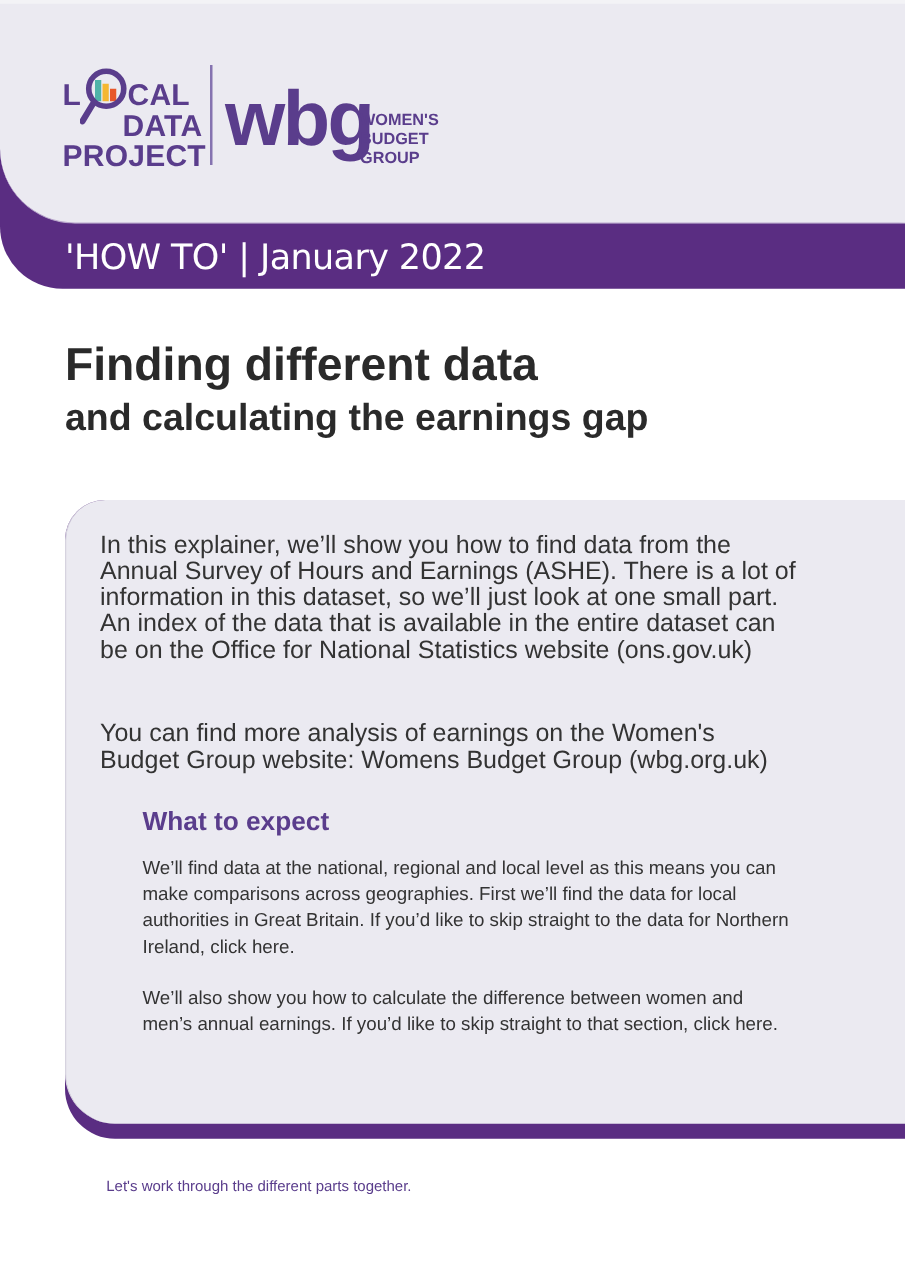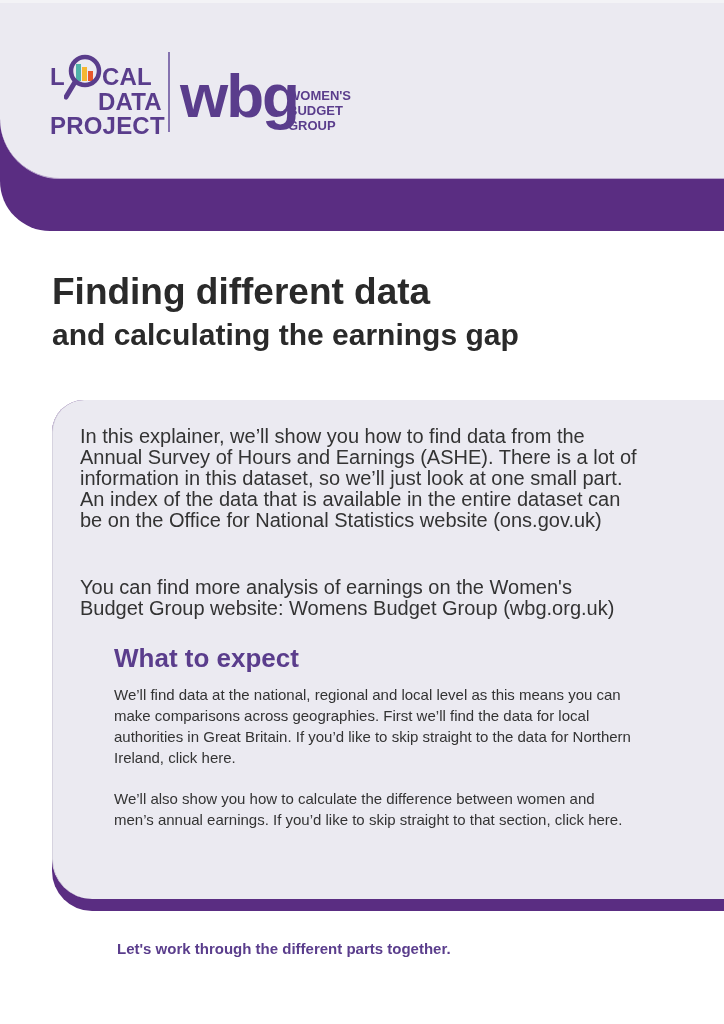--- a/index.html
+++ b/index.html
@@ -54,31 +54,31 @@
       border-left: 1px solid #d6d3df;
     }
     .card-p {
       position: absolute; left: 80px; color: #333333;
       font-family: "Liberation Sans", sans-serif; font-size: 20px; line-height: 21px; width: 560px;
     }
     .p1 { top: 426px; }
     .p2 { top: 564px; margin-top: 13px; }
     .expect-heading {
       position: absolute; left: 114px; top: 644px; color: #5a3d8c;
-      font-family: "Liberation Sans", sans-serif; font-weight: bold; font-size: 26px; line-height: 28px; white-space: nowrap;
+      font-family: "Liberation Sans", sans-serif; font-weight: bold; font-size: 21px; line-height: 28px; white-space: nowrap;
     }
     .expect-p { position: absolute; left: 114px; width: 520px; color: #333333; font-family: "Liberation Sans", sans-serif; font-size: 15px; line-height: 21px; }
     .ep1 { top: 684px; }
     .ep2 { top: 788px; }
     .link { color: #333333; text-decoration: none; cursor: pointer; }
 
     
     .footer-cta {
       position: absolute; left: 85px; top: 938px; color: #5a3d8c;
-      font-family: "Liberation Sans", sans-serif; font-weight: bold; font-size: 15px; line-height: 22px; white-space: nowrap; margin-left: 32px;
+      font-family: "Liberation Sans", sans-serif; font-weight: normal; font-size: 12px; line-height: 22px; white-space: nowrap;
     }
   </style>
 </head>
 <body>
 
 <div class="header-wrap">
   <div class="header-purple"></div>
   <div class="header-light"></div>
   <div class="header-topline"></div>
 
@@ -100,20 +100,21 @@
 
   <div class="logo-wbg">
     <span class="wbg-mark">wbg</span>
     <div class="wbg-text">
       <div>WOMEN'S</div>
       <div>BUDGET</div>
       <div>GROUP</div>
     </div>
   </div>
 
+  <div class="header-banner-text">'HOW TO' | January 2022</div>
 </div>
 
 <h1 class="title-line1">Finding different data</h1>
 <h2 class="title-line2">and calculating the earnings gap</h2>
 
 <div class="card-purple"></div>
 <div class="card"></div>
 
 <p class="card-p p1">
   <span>In this explainer, we’ll show you how to find data from the Annual Survey of Hours and Earnings (ASHE). There is a lot of information in this dataset, so we’ll just look at one small part.</span><br>

